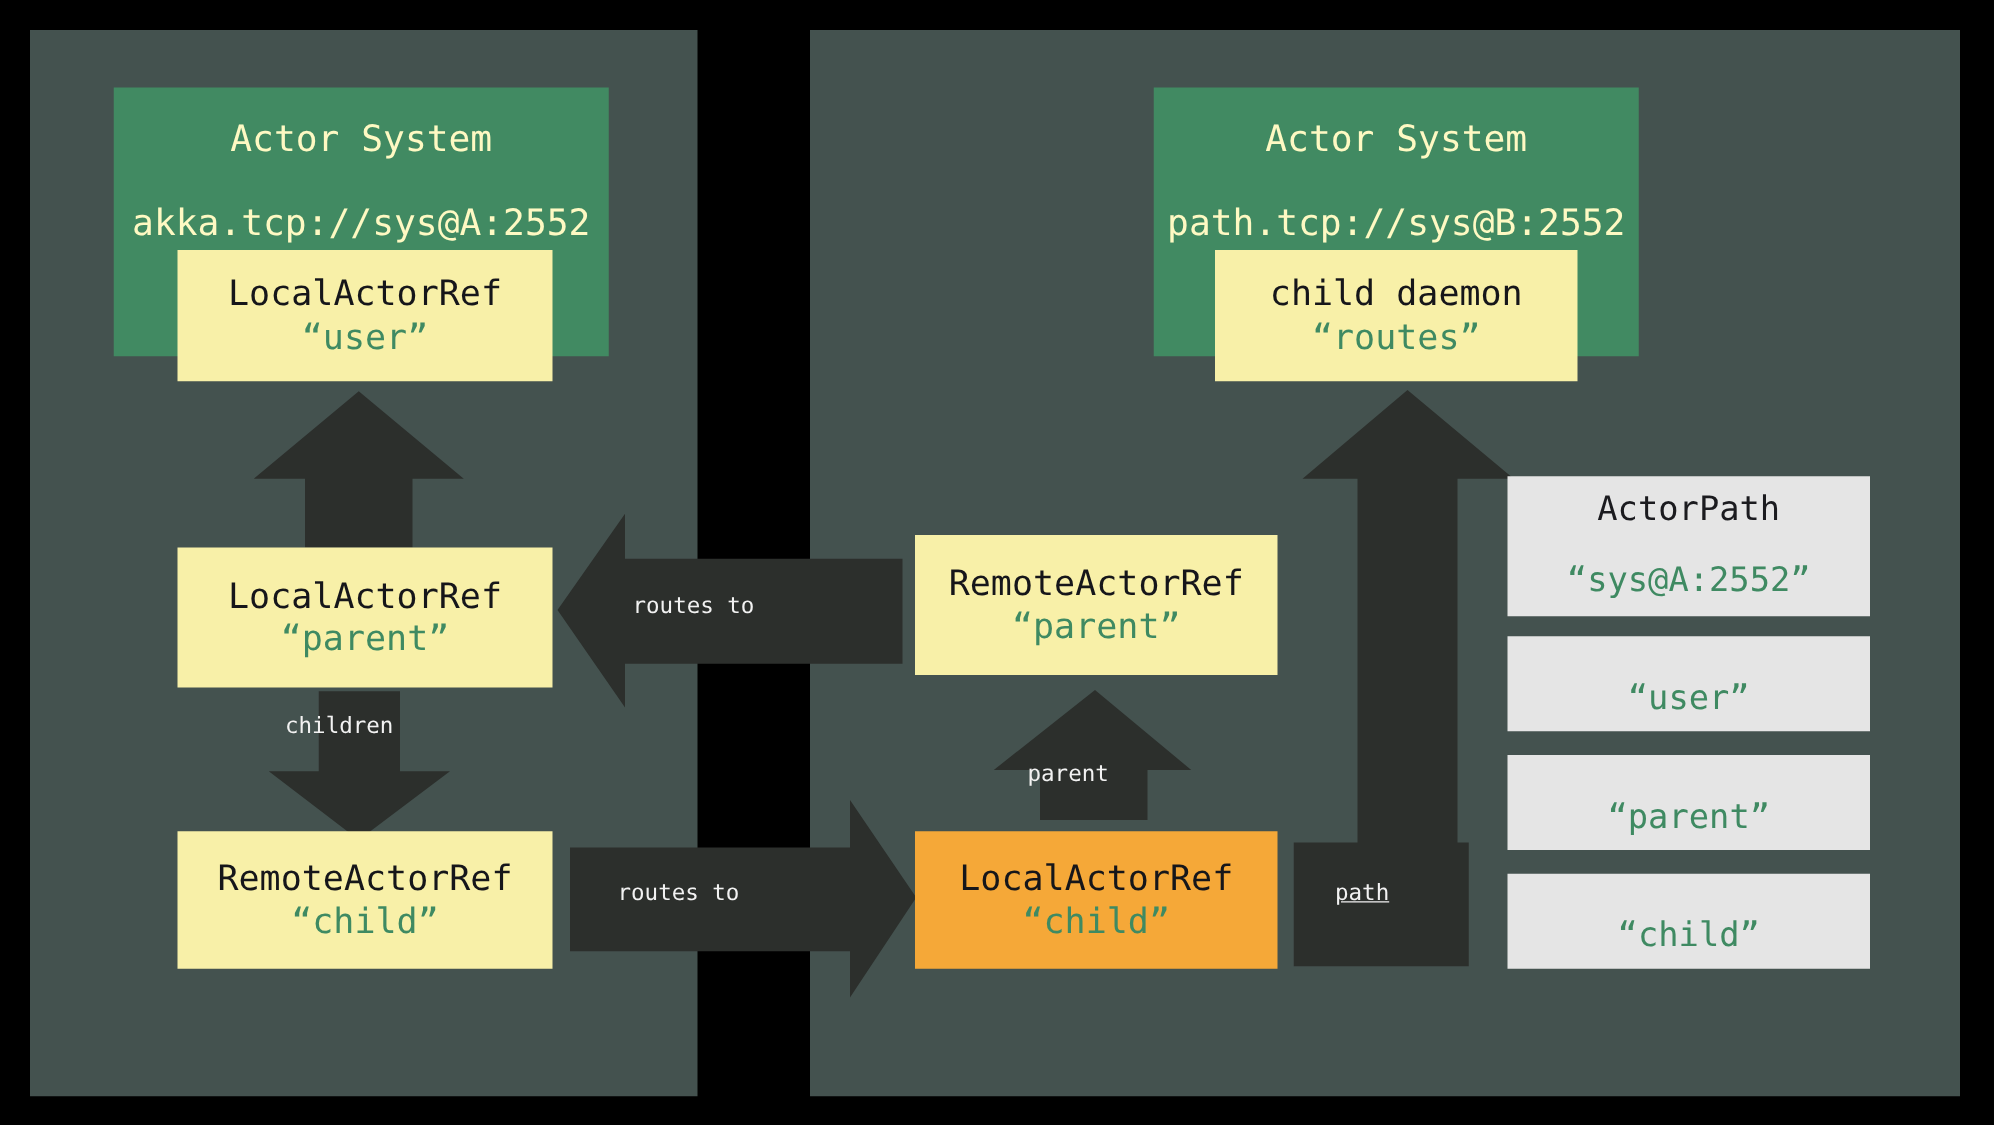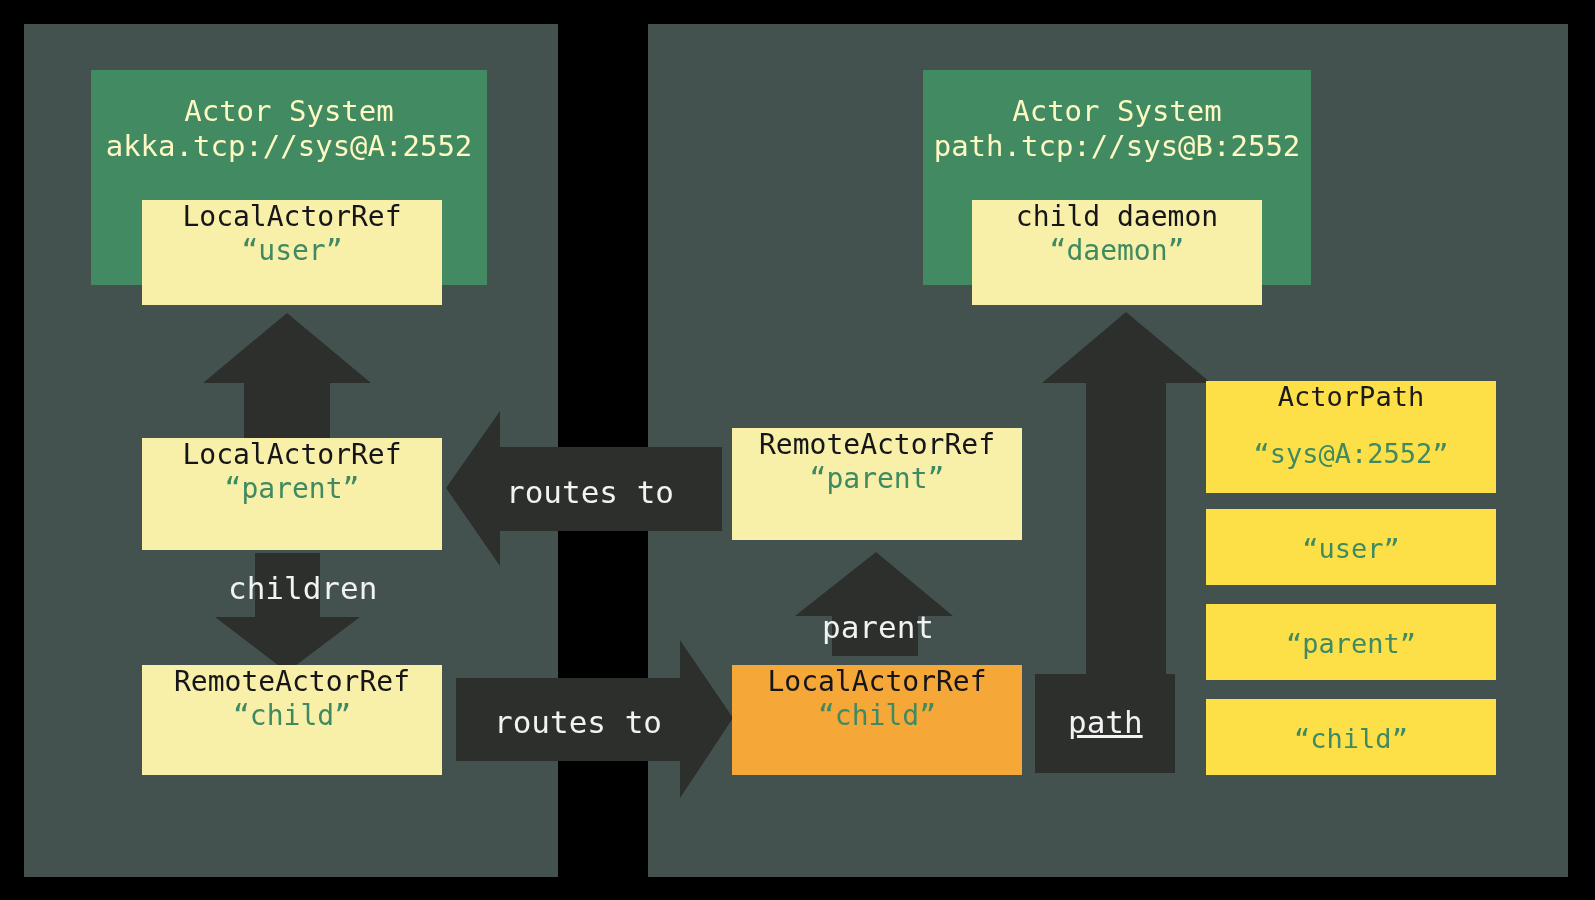--- a/index.html
+++ b/index.html
@@ -25,72 +25,72 @@
   #panel-left  { left: 24px;  top: 24px; width: 534px; height: 853px; }
   #panel-right { left: 648px; top: 24px; width: 920px; height: 853px; }
 
   
   .box {
     position: absolute;
     box-sizing: border-box;
     display: flex;
     flex-direction: column;
     align-items: center;
-    justify-content: flex-start;
+    justify-content: center;
     text-align: center;
     line-height: 1.22;
   }
   .box .title {
     display: block;
     white-space: pre;
   }
   .box .sub {
     display: block;
     white-space: pre;
   }
 
   .sys-box {
     background: #418a62;
     color: #fef9c3;
     justify-content: flex-start;
     padding-top: 24px;
     font-size: 29px;
   }
   .sys-box .title { font-weight: 400; }
-  .sys-box .sub   { font-weight: 400; }
+  .sys-box .sub   { font-weight: 400; margin-top: 32px; }
 
   .ref-box {
     background: #f8f0a8;
     color: #16161a;
     font-size: 28px;
   }
   .ref-box .sub { color: #3f8a62; font-size: 28px; }
 
   .ref-box.orange { background: #f5a838; }
 
   .path-box {
-    background: #fde047;
+    background: #e5e5e5;
     color: #1b1b1f;
     font-size: 27px;
   }
   .path-box .sub { color: #3f8a62; font-size: 27px; margin-top: 24px; }
   .path-box.only .sub { font-size: 27px; }
 
   
   #arrows {
     position: absolute;
     left: 0; top: 0;
     width: 1595px;
     height: 900px;
     pointer-events: none;
   }
   .arrow-label {
     position: absolute;
     color: #f2f2f2;
-    font-size: 31px;
+    font-size: 18px;
     white-space: pre;
     letter-spacing: 0px;
   }
 </style>
 </head>
 <body>
 
 <div id="stage">
 
   <div class="panel" id="panel-left"></div>
@@ -137,21 +137,21 @@
     <span class="sub">“child”</span>
   </div>
 
   <div class="box sys-box" id="sys-b" style="left:923px; top:70px; width:388px; height:215px;">
     <span class="title">Actor System</span>
     <span class="sub">path.tcp://sys@B:2552</span>
   </div>
 
   <div class="box ref-box" id="ref-b-remote" style="left:972px; top:200px; width:290px; height:105px;">
     <span class="title">child daemon</span>
-    <span class="sub">“daemon”</span>
+    <span class="sub">“routes”</span>
   </div>
 
   <div class="box ref-box" id="ref-b-parent" style="left:732px; top:428px; width:290px; height:112px;">
     <span class="title">RemoteActorRef</span>
     <span class="sub">“parent”</span>
   </div>
 
   <div class="box ref-box orange" id="ref-b-child" style="left:732px; top:665px; width:290px; height:110px;">
     <span class="title">LocalActorRef</span>
     <span class="sub">“child”</span>

